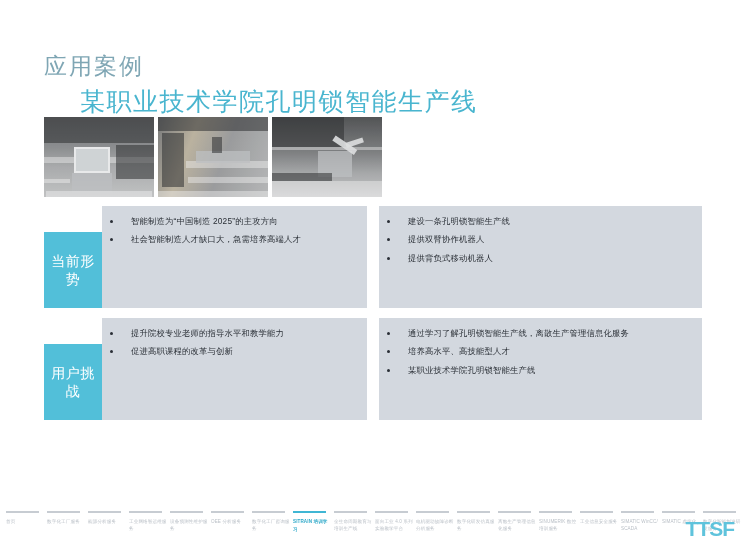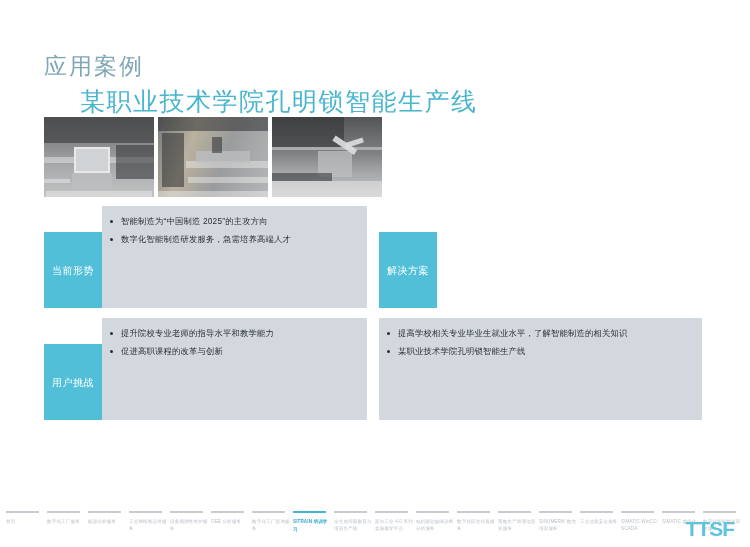--- a/index.html
+++ b/index.html
@@ -42,29 +42,29 @@
 
   
   .grid { position: absolute; left: 44px; top: 206px; width: 658px; }
   .row { display: flex; gap: 12px; }
   .row + .row { margin-top: 10px; }
   .card { display: flex; width: 323px; height: 102px; }
   .card-label {
     width: 58px; flex: 0 0 58px;
     background: #52bfd9;
     display: flex; align-items: center; justify-content: center;
-    color: #ffffff; font-size: 10px; letter-spacing: .5px;
+    color: #ffffff; font-size: 14px; letter-spacing: .5px;
     text-align: center; line-height: 1.3; padding: 2px; margin-top: 26px;
   }
   .card-body {
     flex: 1; background: #d3d8df; padding: 9px 10px 8px 8px;
     display: flex; flex-direction: column; gap: 6px;
   }
   .bullet {
-    display: flex; gap: 8px;
+    display: flex; gap: 18px;
     font-size: 8.3px; color: #2a2f36; line-height: 1.5;
     letter-spacing: .2px;
   }
   .bullet .dot {
     flex: 0 0 auto; width: 3px; height: 3px; border-radius: 50%;
     background: #2a2f36; margin-top: 5px;
   }
   .bullet .txt { flex: 1; }
 
   
@@ -147,27 +147,40 @@
 
       <div class="card">
         <div class="card-label">当前形势</div>
         <div class="card-body">
           <div class="bullet">
             <span class="dot"></span>
             <span class="txt">智能制造为“中国制造 2025”的主攻方向</span>
           </div>
           <div class="bullet">
             <span class="dot"></span>
-            <span class="txt">数字化智能制造研发服务，急需培养高端人才</span>
-          </div>
-        </div>
-      </div>
-
-      <div class="card">
-        <div class="card-label">解决方案</div>
+            <span class="txt">社会智能制造人才缺口大，急需培养高端人才</span>
+          </div>
+        </div>
+      </div>
+
+      <div class="card">
+        <div class="card-body">
+          <div class="bullet">
+            <span class="dot"></span>
+            <span class="txt">建设一条孔明锁智能生产线</span>
+          </div>
+          <div class="bullet">
+            <span class="dot"></span>
+            <span class="txt">提供双臂协作机器人</span>
+          </div>
+          <div class="bullet">
+            <span class="dot"></span>
+            <span class="txt">提供背负式移动机器人</span>
+          </div>
+        </div>
       </div>
 
     </div>
 
     <div class="row">
 
       <div class="card">
         <div class="card-label">用户挑战</div>
         <div class="card-body">
           <div class="bullet">
@@ -178,21 +191,25 @@
             <span class="dot"></span>
             <span class="txt">促进高职课程的改革与创新</span>
           </div>
         </div>
       </div>
 
       <div class="card">
         <div class="card-body">
           <div class="bullet">
             <span class="dot"></span>
-            <span class="txt">提高学校相关专业毕业生就业水平，了解智能制造的相关知识</span>
+            <span class="txt">通过学习了解孔明锁智能生产线，离散生产管理信息化服务</span>
+          </div>
+          <div class="bullet">
+            <span class="dot"></span>
+            <span class="txt">培养高水平、高技能型人才</span>
           </div>
           <div class="bullet">
             <span class="dot"></span>
             <span class="txt">某职业技术学院孔明锁智能生产线</span>
           </div>
         </div>
       </div>
 
     </div>
   </div>

